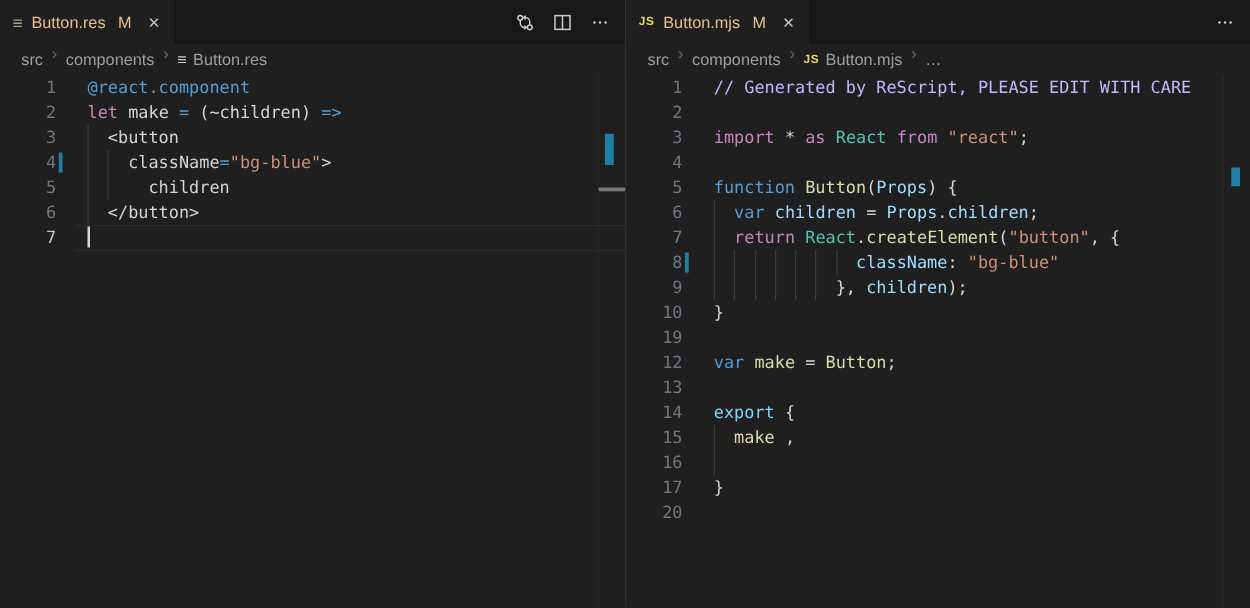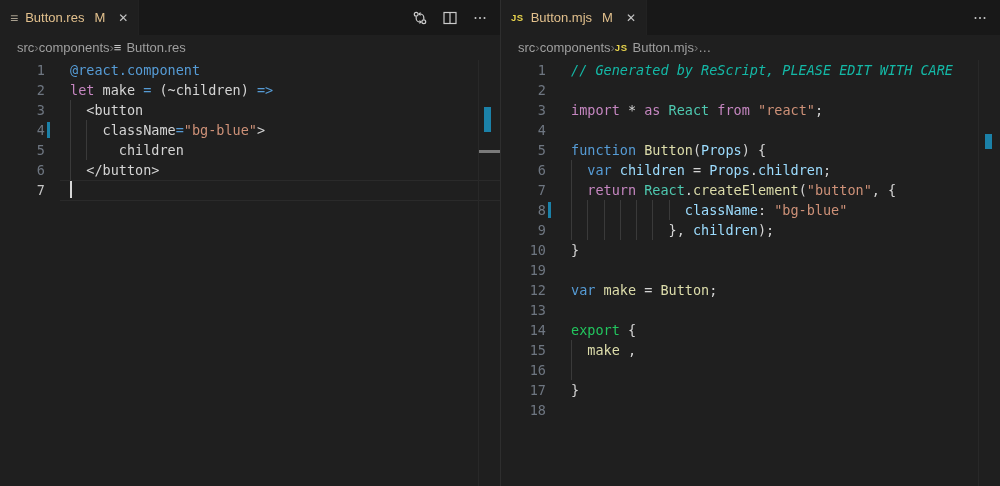--- a/index.html
+++ b/index.html
@@ -18,22 +18,22 @@
   .tab-label { font-size:13px; color:#e2c08d; }
   .tab-m { font-size:13px; color:#e2c08d; margin-left:3px; }
   .tab-close { color:#c5c5c5; font-size:12px; margin-left:6px; cursor:pointer; }
   .tab-actions { position:absolute; right:12px; top:0; height:35px; display:flex;
                  align-items:center; gap:14px; }
   .action { width:16px; height:16px; display:flex; align-items:center; justify-content:center;
             color:#cccccc; cursor:pointer; }
   .action svg { stroke:#cccccc; fill:none; stroke-width:1.2; }
 
   
-  .crumbs { height:25px; background:#1f1f1f; display:flex; align-items:center;
-            padding-left:17px; gap:0; font-size:13px; color:#9f9f9f; }
+  .crumbs { height:25px; background:#1f1f1f; display:flex; 
+            padding-left:17px; gap:7px; font-size:13px; color:#9f9f9f; }
   .crumb { cursor:pointer; display:flex; align-items:center; gap:5px; }
   .crumb-sep { color:#6b6b6b; font-size:13px; }
   .crumb .bc-ficon { color:#c5c5c5; font-size:13px; }
 
   
   .editor { position:absolute; top:60px; left:0; right:0; bottom:0;
             font-family:"DejaVu Sans Mono","Liberation Mono",monospace;
             font-size:13.5px; line-height:20px; color:#d4d4d4; }
   .line { height:20px; display:flex; position:relative; white-space:pre; }
   .ln { width:45px; flex:none; text-align:right; color:#6e7681; }
@@ -154,38 +154,38 @@
           <span class="js-badge">JS</span>
           <span>Button.mjs</span>
         </span>
         <span class="crumb-sep">›</span>
         <span class="crumb">
           <span>…</span>
         </span>
       </div>
     <div class="editor">
       <div class="lines">
-          <div class="line"><span class="ln">1</span><span class="code"><span class="t" style="color: #14b8a6; font-style: italic;">// Generated by ReScript, PLEASE EDIT WITH CARE</span></span></div>
+          <div class="line"><span class="ln">1</span><span class="code"><span class="t" style="color: #c4b5fd;">// Generated by ReScript, PLEASE EDIT WITH CARE</span></span></div>
           <div class="line"><span class="ln">2</span><span class="code"></span></div>
           <div class="line"><span class="ln">3</span><span class="code"><span class="t" style="color: rgb(197, 134, 192);">import</span><span class="t" style="color: rgb(212, 212, 212);"> * </span><span class="t" style="color: rgb(197, 134, 192);">as</span><span class="t" style="color: rgb(212, 212, 212);"> </span><span class="t" style="color: rgb(78, 201, 176);">React</span><span class="t" style="color: rgb(212, 212, 212);"> </span><span class="t" style="color: rgb(197, 134, 192);">from</span><span class="t" style="color: rgb(212, 212, 212);"> </span><span class="t" style="color: rgb(206, 145, 120);">"react"</span><span class="t" style="color: rgb(212, 212, 212);">;</span></span></div>
           <div class="line"><span class="ln">4</span><span class="code"></span></div>
           <div class="line"><span class="ln">5</span><span class="code"><span class="t" style="color: rgb(86, 156, 214);">function</span><span class="t" style="color: rgb(212, 212, 212);"> </span><span class="t" style="color: rgb(220, 220, 170);">Button</span><span class="t" style="color: rgb(212, 212, 212);">(</span><span class="t" style="color: rgb(156, 220, 254);">Props</span><span class="t" style="color: rgb(212, 212, 212);">) {</span></span></div>
           <div class="line"><span class="ln">6</span><span class="code"><span class="guide" style="left: 0ch;"></span><span class="t" style="color: rgb(212, 212, 212);">  </span><span class="t" style="color: rgb(86, 156, 214);">var</span><span class="t" style="color: rgb(212, 212, 212);"> </span><span class="t" style="color: rgb(156, 220, 254);">children</span><span class="t" style="color: rgb(212, 212, 212);"> = </span><span class="t" style="color: rgb(156, 220, 254);">Props</span><span class="t" style="color: rgb(212, 212, 212);">.</span><span class="t" style="color: rgb(156, 220, 254);">children</span><span class="t" style="color: rgb(212, 212, 212);">;</span></span></div>
           <div class="line"><span class="ln">7</span><span class="code"><span class="guide" style="left: 0ch;"></span><span class="t" style="color: rgb(212, 212, 212);">  </span><span class="t" style="color: rgb(197, 134, 192);">return</span><span class="t" style="color: rgb(212, 212, 212);"> </span><span class="t" style="color: rgb(78, 201, 176);">React</span><span class="t" style="color: rgb(212, 212, 212);">.</span><span class="t" style="color: rgb(220, 220, 170);">createElement</span><span class="t" style="color: rgb(212, 212, 212);">(</span><span class="t" style="color: rgb(206, 145, 120);">"button"</span><span class="t" style="color: rgb(212, 212, 212);">, {</span></span></div>
           <div class="line"><span class="ln">8</span><span class="mod-marker"></span><span class="code"><span class="guide" style="left: 0ch;"></span><span class="guide" style="left: 2ch;"></span><span class="guide" style="left: 4ch;"></span><span class="guide" style="left: 6ch;"></span><span class="guide" style="left: 8ch;"></span><span class="guide" style="left: 10ch;"></span><span class="guide" style="left: 12ch;"></span><span class="t" style="color: rgb(212, 212, 212);">              </span><span class="t" style="color: rgb(156, 220, 254);">className</span><span class="t" style="color: rgb(212, 212, 212);">: </span><span class="t" style="color: rgb(206, 145, 120);">"bg-blue"</span></span></div>
           <div class="line"><span class="ln">9</span><span class="code"><span class="guide" style="left: 0ch;"></span><span class="guide" style="left: 2ch;"></span><span class="guide" style="left: 4ch;"></span><span class="guide" style="left: 6ch;"></span><span class="guide" style="left: 8ch;"></span><span class="guide" style="left: 10ch;"></span><span class="t" style="color: rgb(212, 212, 212);">            }, </span><span class="t" style="color: rgb(156, 220, 254);">children</span><span class="t" style="color: rgb(212, 212, 212);">);</span></span></div>
           <div class="line"><span class="ln">10</span><span class="code"><span class="t" style="color: rgb(212, 212, 212);">}</span></span></div>
           <div class="line"><span class="ln">19</span><span class="code"></span></div>
           <div class="line"><span class="ln">12</span><span class="code"><span class="t" style="color: rgb(86, 156, 214);">var</span><span class="t" style="color: rgb(212, 212, 212);"> </span><span class="t" style="color: rgb(220, 220, 170);">make</span><span class="t" style="color: rgb(212, 212, 212);"> = </span><span class="t" style="color: rgb(220, 220, 170);">Button</span><span class="t" style="color: rgb(212, 212, 212);">;</span></span></div>
           <div class="line"><span class="ln">13</span><span class="code"></span></div>
-          <div class="line"><span class="ln">14</span><span class="code"><span class="t" style="color: #22c55e;">export</span><span class="t" style="color: rgb(212, 212, 212);"> {</span></span></div>
+          <div class="line"><span class="ln">14</span><span class="code"><span class="t" style="color: #7dd3fc;">export</span><span class="t" style="color: rgb(212, 212, 212);"> {</span></span></div>
           <div class="line"><span class="ln">15</span><span class="code"><span class="guide" style="left: 0ch;"></span><span class="t" style="color: rgb(212, 212, 212);">  </span><span class="t" style="color: rgb(220, 220, 170);">make</span><span class="t" style="color: rgb(212, 212, 212);"> ,</span></span></div>
           <div class="line"><span class="ln">16</span><span class="code"><span class="guide" style="left: 0ch;"></span></span></div>
           <div class="line"><span class="ln">17</span><span class="code"><span class="t" style="color: rgb(212, 212, 212);">}</span></span></div>
-          <div class="line"><span class="ln">18</span></div>
+          <div class="line"><span class="ln">20</span></div>
         </div>
       <div class="overview">
         <div class="ov-mod"></div>
       </div>
     </div>
   </div>
 
 </div>
 
 </body></html>

